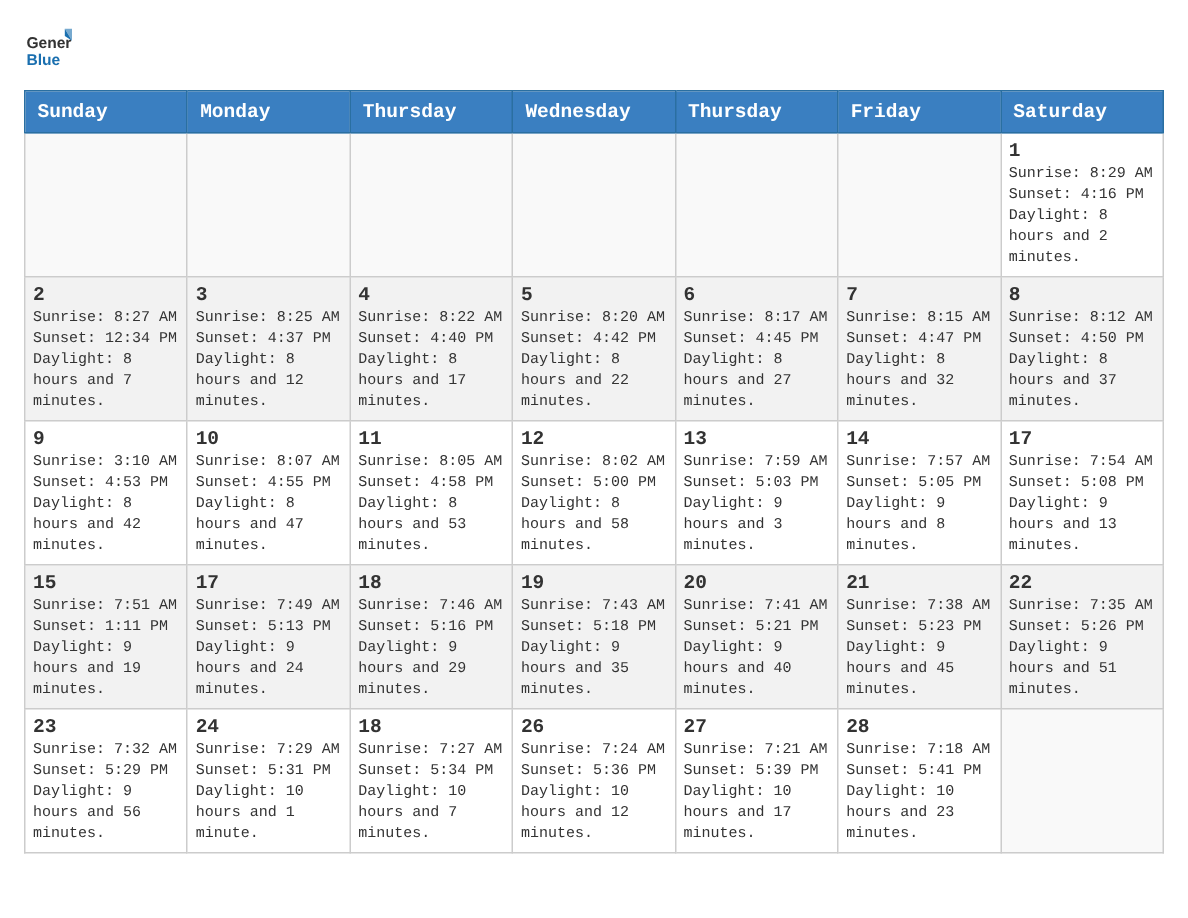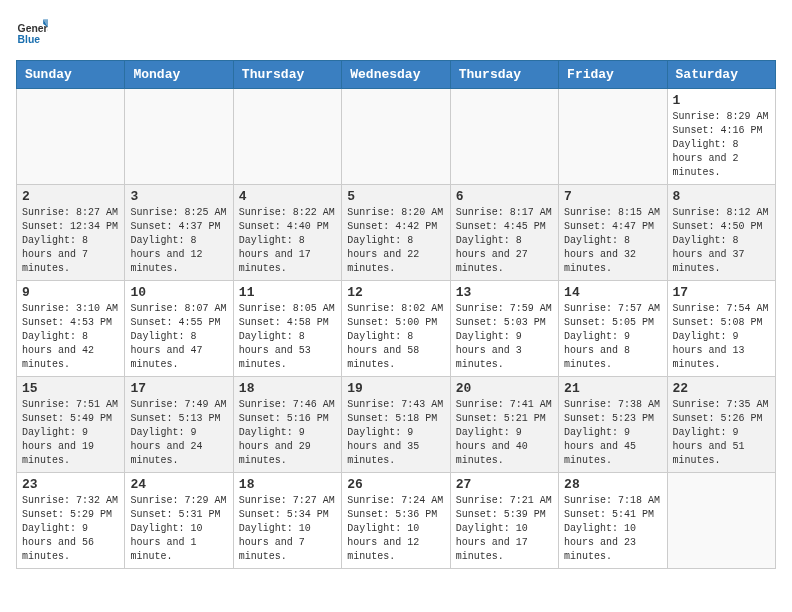--- a/index.html
+++ b/index.html
@@ -210,21 +210,21 @@
           <span class="day-number">17</span>
           <div class="day-info">Sunrise: 7:54 AM
 Sunset: 5:08 PM
 Daylight: 9 hours and 13 minutes.</div>
         </td>
       </tr>
       <tr class="row-shade">
         <td>
           <span class="day-number">15</span>
           <div class="day-info">Sunrise: 7:51 AM
-Sunset: 5:49 PM
+Sunset: 1:11 PM
 Daylight: 9 hours and 19 minutes.</div>
         </td>
         <td>
           <span class="day-number">17</span>
           <div class="day-info">Sunrise: 7:49 AM
 Sunset: 5:13 PM
 Daylight: 9 hours and 24 minutes.</div>
         </td>
         <td>
           <span class="day-number">18</span>

